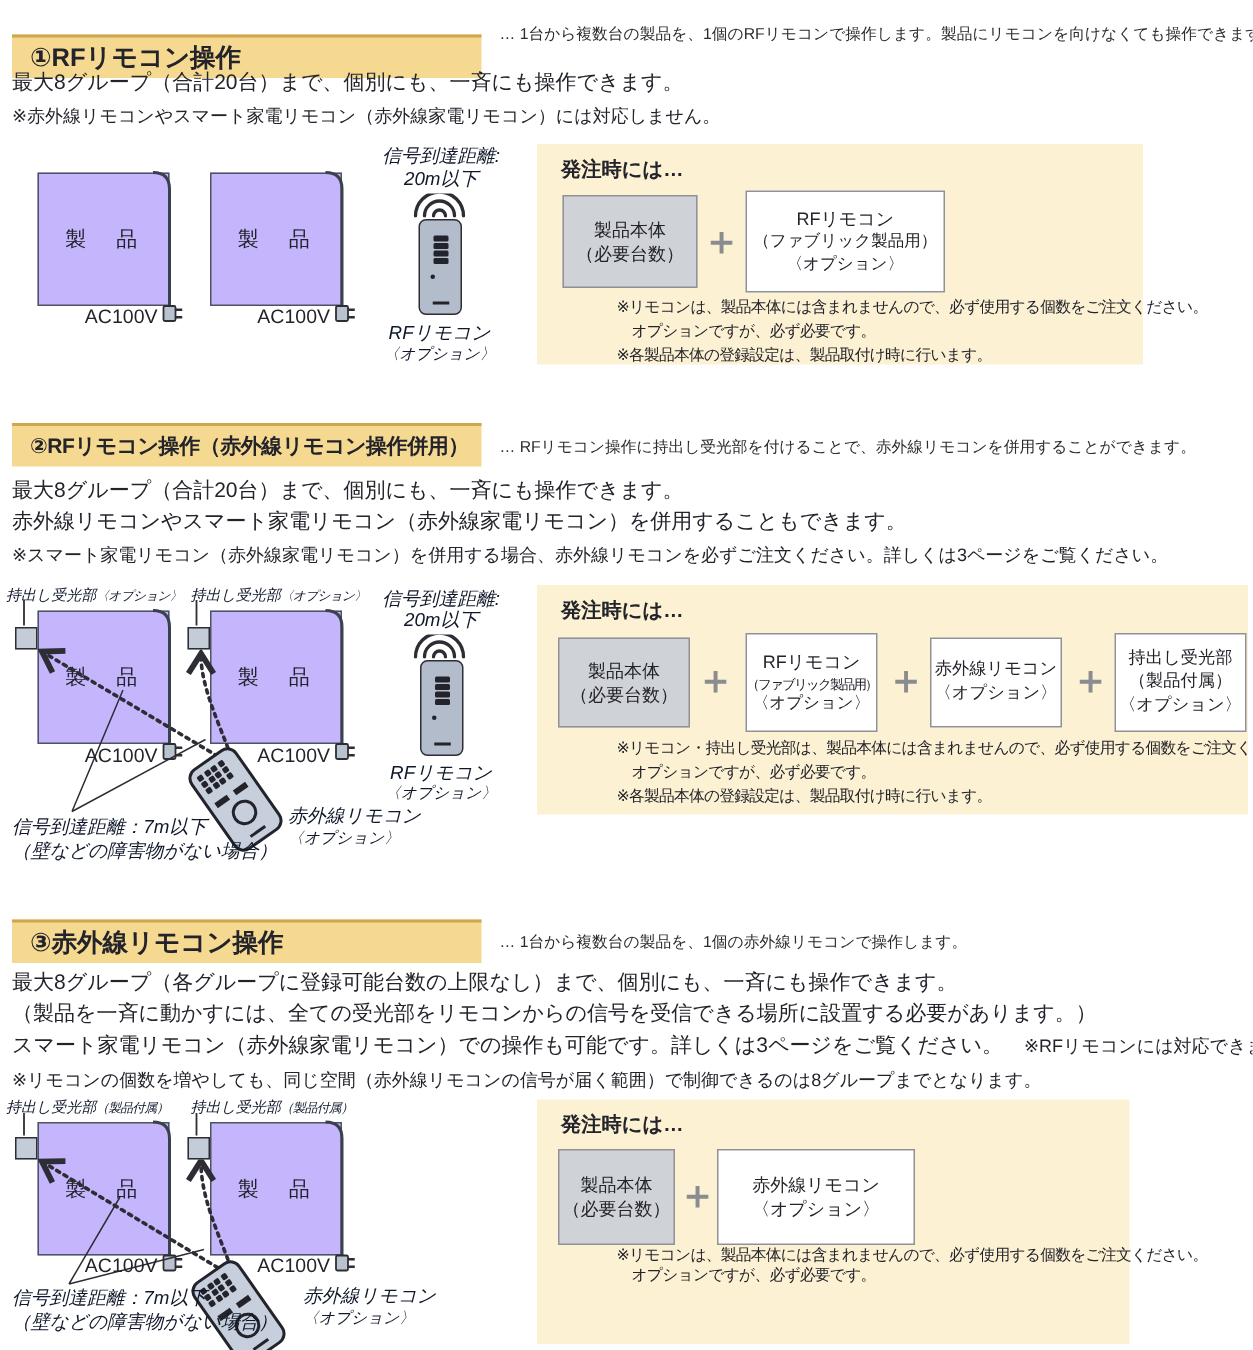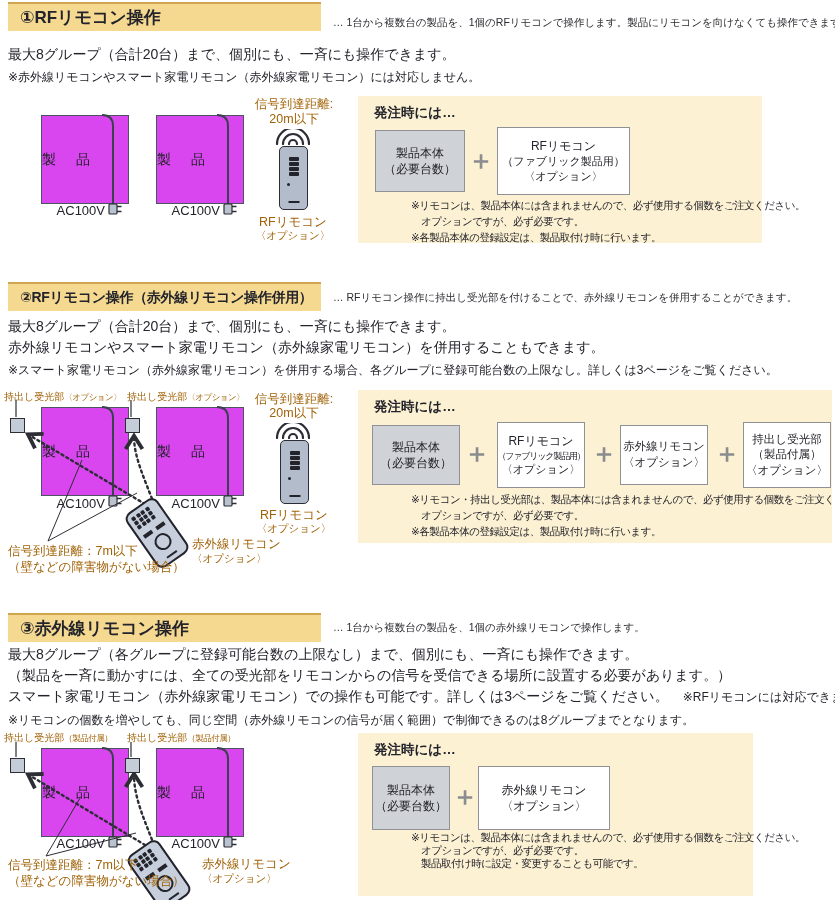--- a/index.html
+++ b/index.html
@@ -25,24 +25,24 @@
     font-size:12px;line-height:1.35;}
   .item.gray{background:#cfd2d6;}
   .item .sm{font-size:9px;letter-spacing:-1.2px;white-space:nowrap;}
   .item .sm2{font-size:11px;white-space:nowrap;}
   .plus{position:absolute;font-size:26px;font-weight:bold;color:#8a8c90;}
   .pnotes{position:absolute;left:16px;font-size:10.5px;letter-spacing:-0.5px;
     line-height:1.5;white-space:nowrap;color:#23232b;}
   .pnotes.tight{line-height:1.22;font-size:10.5px;}
   .pnotes span{display:block;margin-left:37px;}
   
-  .pbox{position:absolute;width:86px;height:87px;background:#d946ef;border:1.5px solid #4c5361;
-    display:flex;align-items:center;justify-content:flex-start;font-size:14px;letter-spacing:3px;margin-left:16px;}
+  .pbox{position:absolute;width:86px;height:87px;background:#c4b5fd;border:1.5px solid #4c5361;
+    display:flex;align-items:center;justify-content:center;font-size:14px;letter-spacing:3px;}
   .aclabel{position:absolute;font-size:13px;text-align:right;color:#23232b;}
-  .dlabel{position:absolute;font-size:12.5px;white-space:nowrap;color:#a16207;}
+  .dlabel{position:absolute;font-size:12.5px;white-space:nowrap;color:#0f172a;font-style:italic;}
   .dlabel.center{text-align:center;}
   .dlabel.small{font-size:10px;}
   .dlabel .tiny{font-size:8.5px;letter-spacing:-0.5px;}
   .receiver{position:absolute;width:13px;height:13px;background:#c4ccd8;border:1.5px solid #2d2d35;}
   .rfbody{position:absolute;width:27px;height:62px;background:#b2bcca;border:1.5px solid #2d2d35;border-radius:5px;}
   .rfbtns{position:absolute;left:50%;transform:translateX(-50%);top:10px;width:10px;
     display:flex;flex-direction:column;gap:1.5px;}
   .rfbtns i{display:block;height:3.5px;background:#23232b;border-radius:1px;}
   .rfdot{position:absolute;left:7px;top:36px;width:3px;height:3px;border-radius:50%;background:#23232b;}
   .rfslot{position:absolute;left:50%;transform:translateX(-50%);bottom:6px;width:11px;height:2.5px;background:#23232b;}
@@ -53,21 +53,21 @@
   .irbars{position:absolute;top:25px;left:4px;width:25px;display:flex;justify-content:space-between;}
   .irbars i{width:10px;height:4px;background:#23232b;}
   .ircircle{position:absolute;left:50%;top:33px;transform:translateX(-50%);width:13px;height:13px;
     border:2.5px solid #23232b;border-radius:50%;}
   .irslot{position:absolute;left:50%;bottom:4px;transform:translateX(-50%);width:12px;height:2.5px;background:#23232b;}
   svg.overlay{position:absolute;pointer-events:none;}
 </style>
 </head>
 <body>
 
-<div class="sec-header" style="top:2px;">
+<div class="sec-header" style="top:23px;">
   <div class="sec-title">①RFリモコン操作</div>
 </div>
 <div class="desc" style="top:16px;">… 1台から複数台の製品を、1個のRFリモコンで操作します。製品にリモコンを向けなくても操作できます。</div>
 <div class="bline" style="top:46px;">最大8グループ（合計20台）まで、個別にも、一斉にも操作できます。</div>
 <div class="bnote" style="top:69px;">
   <span class="u">※赤外線リモコンやスマート家電リモコン（赤外線家電リモコン）には対応しません。</span>
 </div>
 
 <div class="pbox" style="left:25px;top:115px;">
     <span>製　品</span>
@@ -124,21 +124,21 @@
   </div>
 </div>
 
 <div class="sec-header" style="top:282px;">
   <div class="sec-title condensed">②RFリモコン操作（赤外線リモコン操作併用）</div>
 </div>
 <div class="desc" style="top:291px;">… RFリモコン操作に持出し受光部を付けることで、赤外線リモコンを併用することができます。</div>
 <div class="bline" style="top:318px;">最大8グループ（合計20台）まで、個別にも、一斉にも操作できます。</div>
 <div class="bline" style="top:339px;">赤外線リモコンやスマート家電リモコン（赤外線家電リモコン）を併用することもできます。</div>
 <div class="bnote" style="top:362px;">
-  <span>※スマート家電リモコン（赤外線家電リモコン）を併用する場合、</span><span class="u">各グループに登録可能台数の上限なし。</span><span>詳しくは3ページをご覧ください。</span>
+  <span>※スマート家電リモコン（赤外線家電リモコン）を併用する場合、</span><span class="u">赤外線リモコンを必ずご注文ください。</span><span>詳しくは3ページをご覧ください。</span>
 </div>
 
 <div class="dlabel small" style="left:4px;top:390px;">
   <span>持出し受光部</span><span class="tiny">〈オプション〉</span>
 </div>
 <div class="dlabel small" style="left:127px;top:390px;">
   <span>持出し受光部</span><span class="tiny">〈オプション〉</span>
 </div>
 <div class="pbox" style="left:25px;top:407px;">
     <span>製　品</span>
@@ -323,15 +323,14 @@
     <span>（必要台数）</span>
   </div>
   <div class="plus" style="left:94px;top:46px;">＋</div>
   <div class="item" style="left:120px;top:33px;width:130px;height:62px;">
     <span>赤外線リモコン</span>
     <span>〈オプション〉</span>
   </div>
   <div class="pnotes tight" style="top:98px;">
     <span>※リモコンは、製品本体には含まれませんので、必ず使用する個数をご注文ください。</span>
     <span>　オプションですが、必ず必要です。</span>
-    <span>　製品取付け時に設定・変更することも可能です。</span>
   </div>
 </div>
 
 </body></html>

